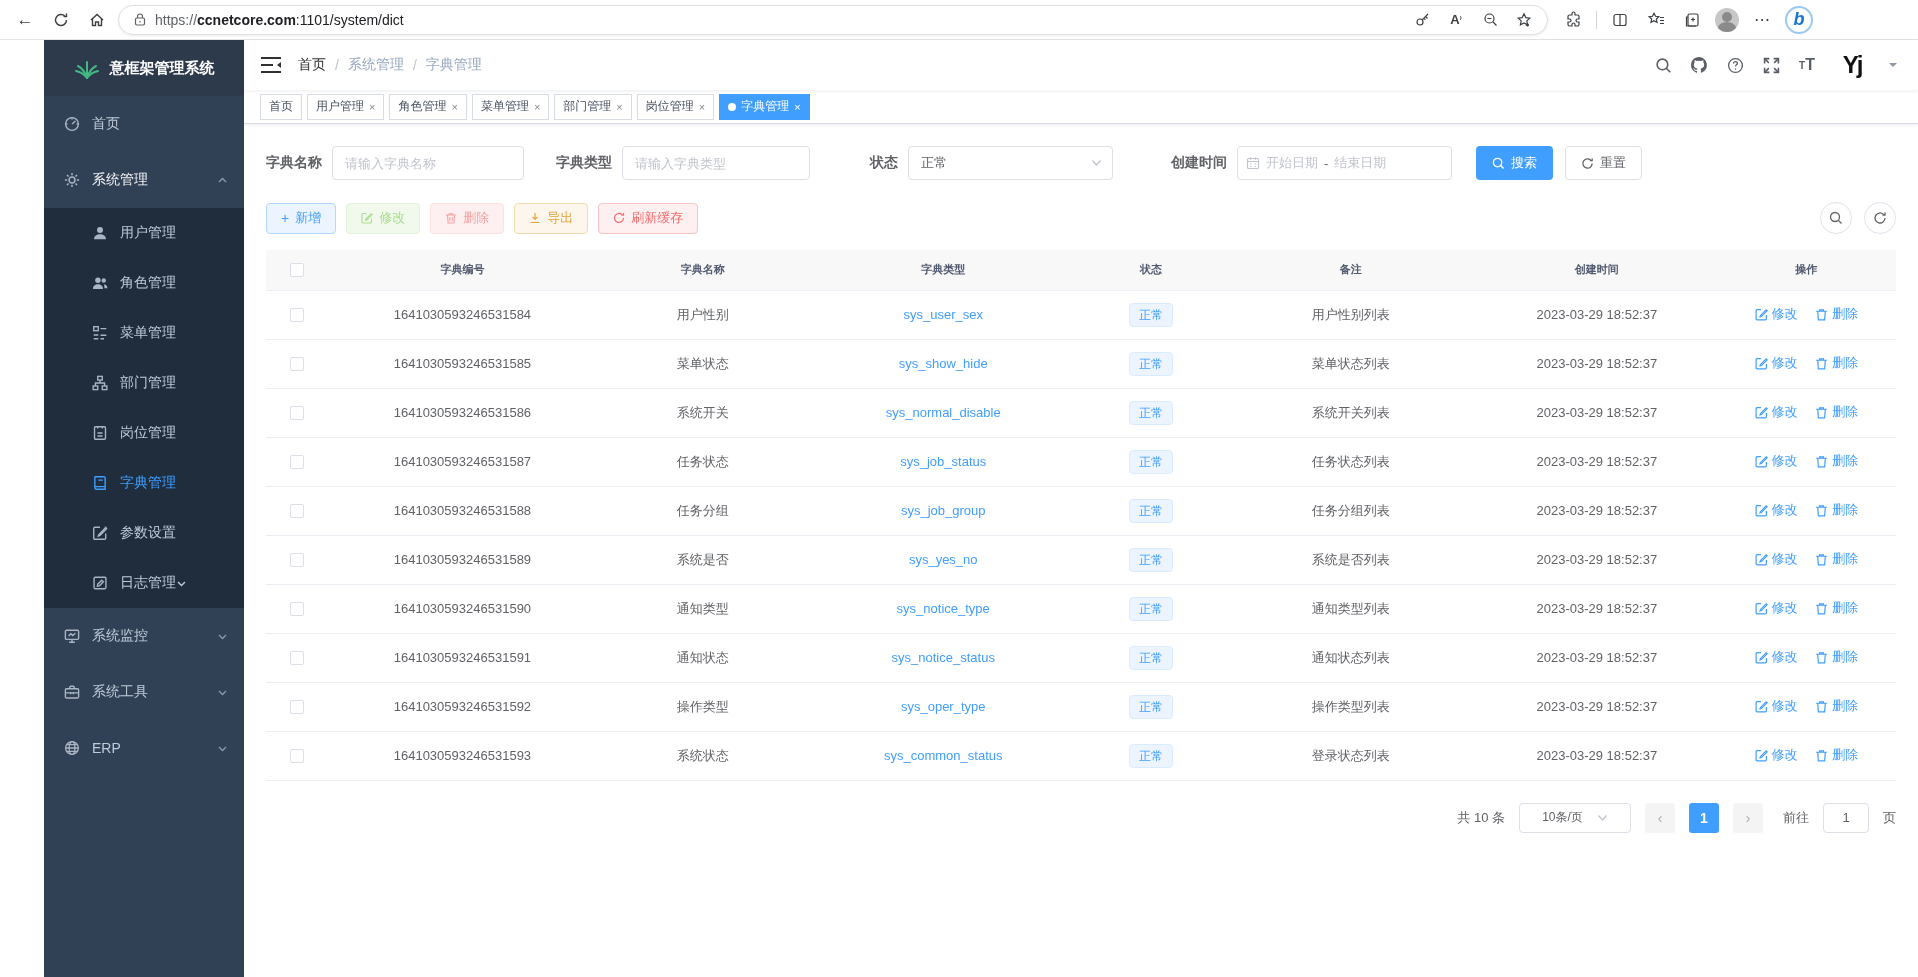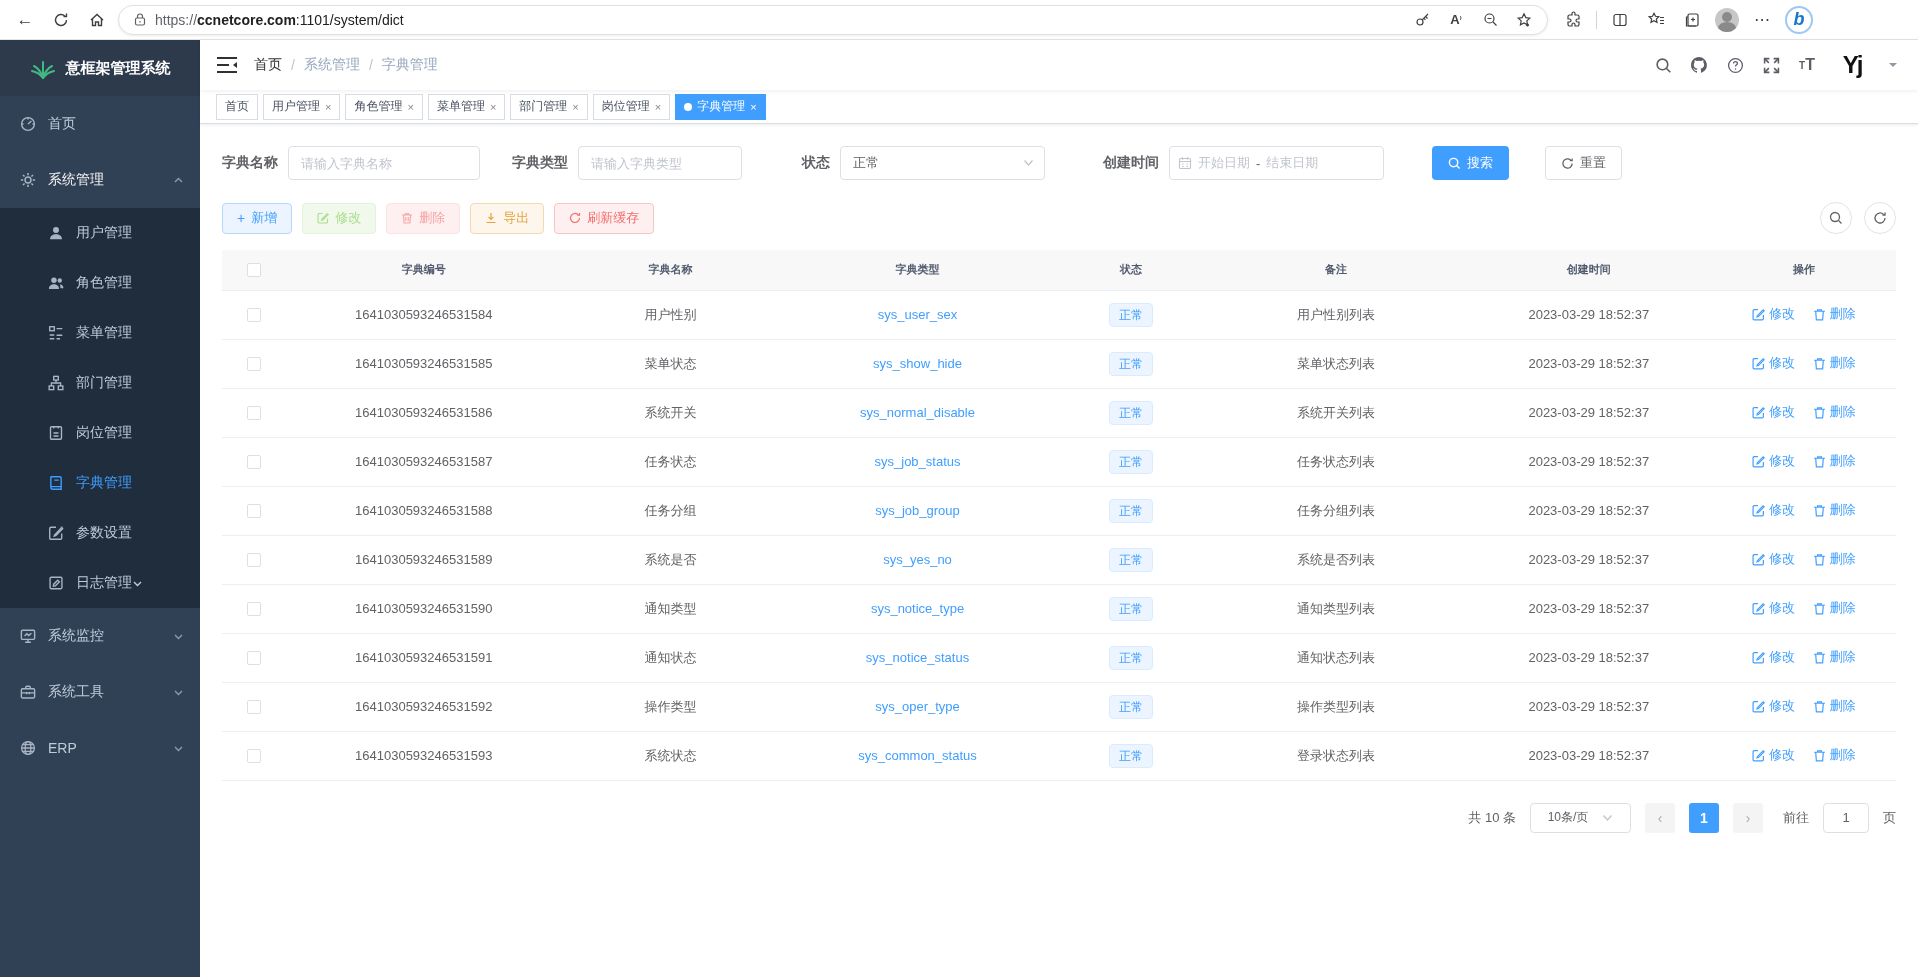--- a/index.html
+++ b/index.html
@@ -23,21 +23,21 @@
   .chrome-right .cico { width:26px; height:26px; display:flex; align-items:center; justify-content:center; color:#3c4043; }
   .vdiv { width:1px; height:18px; background:#d5d5d5; }
   .avatar-circ { width:24px; height:24px; border-radius:50%; background:#c7c7c7; position:relative; overflow:hidden; }
   .avatar-circ:before { content:""; position:absolute; left:7px; top:4px; width:10px; height:10px; border-radius:50%; background:#8a8a8a; }
   .avatar-circ:after { content:""; position:absolute; left:3px; top:14px; width:18px; height:12px; border-radius:50%; background:#8a8a8a; }
   .bing-badge { width:28px; height:28px; border-radius:50%; border:2px solid #9cc8f5; background:#fff;
     display:flex; align-items:center; justify-content:center; font-size:18px; font-weight:bold;
     color:#1675d4; font-style:italic; }
 
   
-  .app { display:flex; height:937px; }
+  .app { display:flex; height:937px;padding-left:44px; }
   .sidebar { width:200px; background:#304156; color:#bfcbd9; flex-shrink:0; display:flex; flex-direction:column; }
   .logo-band { height:56px; background:#2d3a4b; display:flex; align-items:center; justify-content:center; gap:10px; }
   .logo-title { color:#fff; font-size:15px; font-weight:bold; }
   .menu { flex:1; overflow:hidden; }
   .m-item { height:56px; display:flex; align-items:center; padding:0 16px 0 20px; font-size:14px; cursor:pointer; }
   .m-item .mi { width:16px; height:16px; margin-right:12px; color:#aab5c4; flex-shrink:0; }
   .m-item .lbl { flex:1; }
   .m-item .caret { color:#8d98a8; }
   .submenu { background:#1f2d3d; }
   .s-item { height:50px; display:flex; align-items:center; padding:0 16px 0 48px; font-size:14px; cursor:pointer; }
@@ -83,21 +83,21 @@
   .f-input::placeholder { color:#c0c4cc; }
   .gap { width:32px; flex-shrink:0; }
   .sel { width:205px; height:34px; border:1px solid #dcdfe6; border-radius:4px; display:flex; align-items:center;
     padding:0 10px 0 12px; font-size:13px; color:#606266; cursor:pointer; }
   .sel .sv { flex:1; }
   .sel .caret { color:#c0c4cc; }
   .daterange { width:215px; height:34px; border:1px solid #dcdfe6; border-radius:4px; display:flex; align-items:center;
     padding:0 8px; gap:6px; font-size:13px; color:#c0c4cc; }
   .daterange .cal { color:#c0c4cc; flex-shrink:0; }
   .btn { height:34px; border-radius:4px; display:inline-flex; align-items:center; justify-content:center;
-    gap:6px; font-size:13px; padding:0 15px; cursor:pointer; border:1px solid transparent; white-space:nowrap;margin-left:24px; }
+    gap:6px; font-size:13px; padding:0 15px; cursor:pointer; border:1px solid transparent; white-space:nowrap; }
   .btn-search { background:#409eff; color:#fff; }
   .btn-reset { background:#fff; color:#606266; border-color:#dcdfe6;align-items:center; }
 
   .toolbar { display:flex; align-items:center; margin-top:22px; gap:10px; }
   .tbtn { height:31px; border-radius:4px; display:inline-flex; align-items:center; gap:6px;
     font-size:13px; padding:0 14px; cursor:pointer; border:1px solid transparent; }
   .tb-add { background:#ecf5ff; border-color:#b3d8ff; color:#409eff; }
   .tb-edit { background:#f0f9eb; border-color:#e1f3d8; color:#a9dd8c; cursor:not-allowed; }
   .tb-del { background:#fef0f0; border-color:#fde2e2; color:#f7a3a3; cursor:not-allowed; }
   .tb-exp { background:#fdf6ec; border-color:#f5dab1; color:#e6a23c; }
@@ -115,21 +115,21 @@
     background:#fff; cursor:pointer; vertical-align:middle; }
   .type-link { color:#409eff; cursor:pointer; }
   .tag-normal { display:inline-block; height:24px; line-height:22px; padding:0 9px; font-size:12px;
     background:#ecf5ff; border:1px solid #d9ecff; color:#409eff; border-radius:4px; }
   .op-link { color:#409eff; cursor:pointer; display:inline-flex; align-items:center; gap:4px; font-size:13px; }
   .op-link + .op-link { margin-left:14px; }
   .op-link svg { width:13px; height:13px; }
 
   .pager { display:flex; align-items:center; justify-content:flex-end; margin-top:22px; gap:14px;
     font-size:13px; color:#606266; }
-  .psel { width:101px; height:30px; border:1px solid #dcdfe6; border-radius:4px; display:flex; align-items:center;
+  .psel { width:112px; height:30px; border:1px solid #dcdfe6; border-radius:4px; display:flex; align-items:center;
     justify-content:center; gap:14px; font-size:12px; color:#606266; cursor:pointer; }
   .pbtn { min-width:30px; height:30px; border-radius:3px; background:#f4f4f5; color:#a8abb2;
     display:flex; align-items:center; justify-content:center; font-size:14px; cursor:pointer; }
   .pbtn.cur { background:#409eff; color:#fff; font-weight:bold; }
   .goto-input { width:46px; height:30px; border:1px solid #dcdfe6; border-radius:4px; text-align:center;
     font-size:13px; color:#606266; font-family:inherit; }
 </style>
 </head>
 <body>
 
@@ -414,21 +414,21 @@
         </div>
     </div>
 
     <div class="content">
 
       <div class="filter-row">
         <span class="f-label">字典名称</span>
         <input class="f-input" style="width: 192px;" placeholder="请输入字典名称">
         <span class="gap"></span>
         <span class="f-label">字典类型</span>
-        <input class="f-input" style="width: 164px;" placeholder="请输入字典类型">
+        <input class="f-input" style="width: 188px;" placeholder="请输入字典类型">
         <span class="gap" style="width:60px;"></span>
         <span class="f-label">状态</span>
         <div class="sel">
           <span class="sv">正常</span>
           <svg class="caret" width="11" height="8" viewBox="0 0 11 8" fill="none" stroke="currentColor" stroke-width="1.3">
               <path d="M1.5 1.5L5.5 6l4-4.5"></path>
             </svg>
         </div>
         <span class="gap" style="width:58px;"></span>
         <span class="f-label">创建时间</span>

